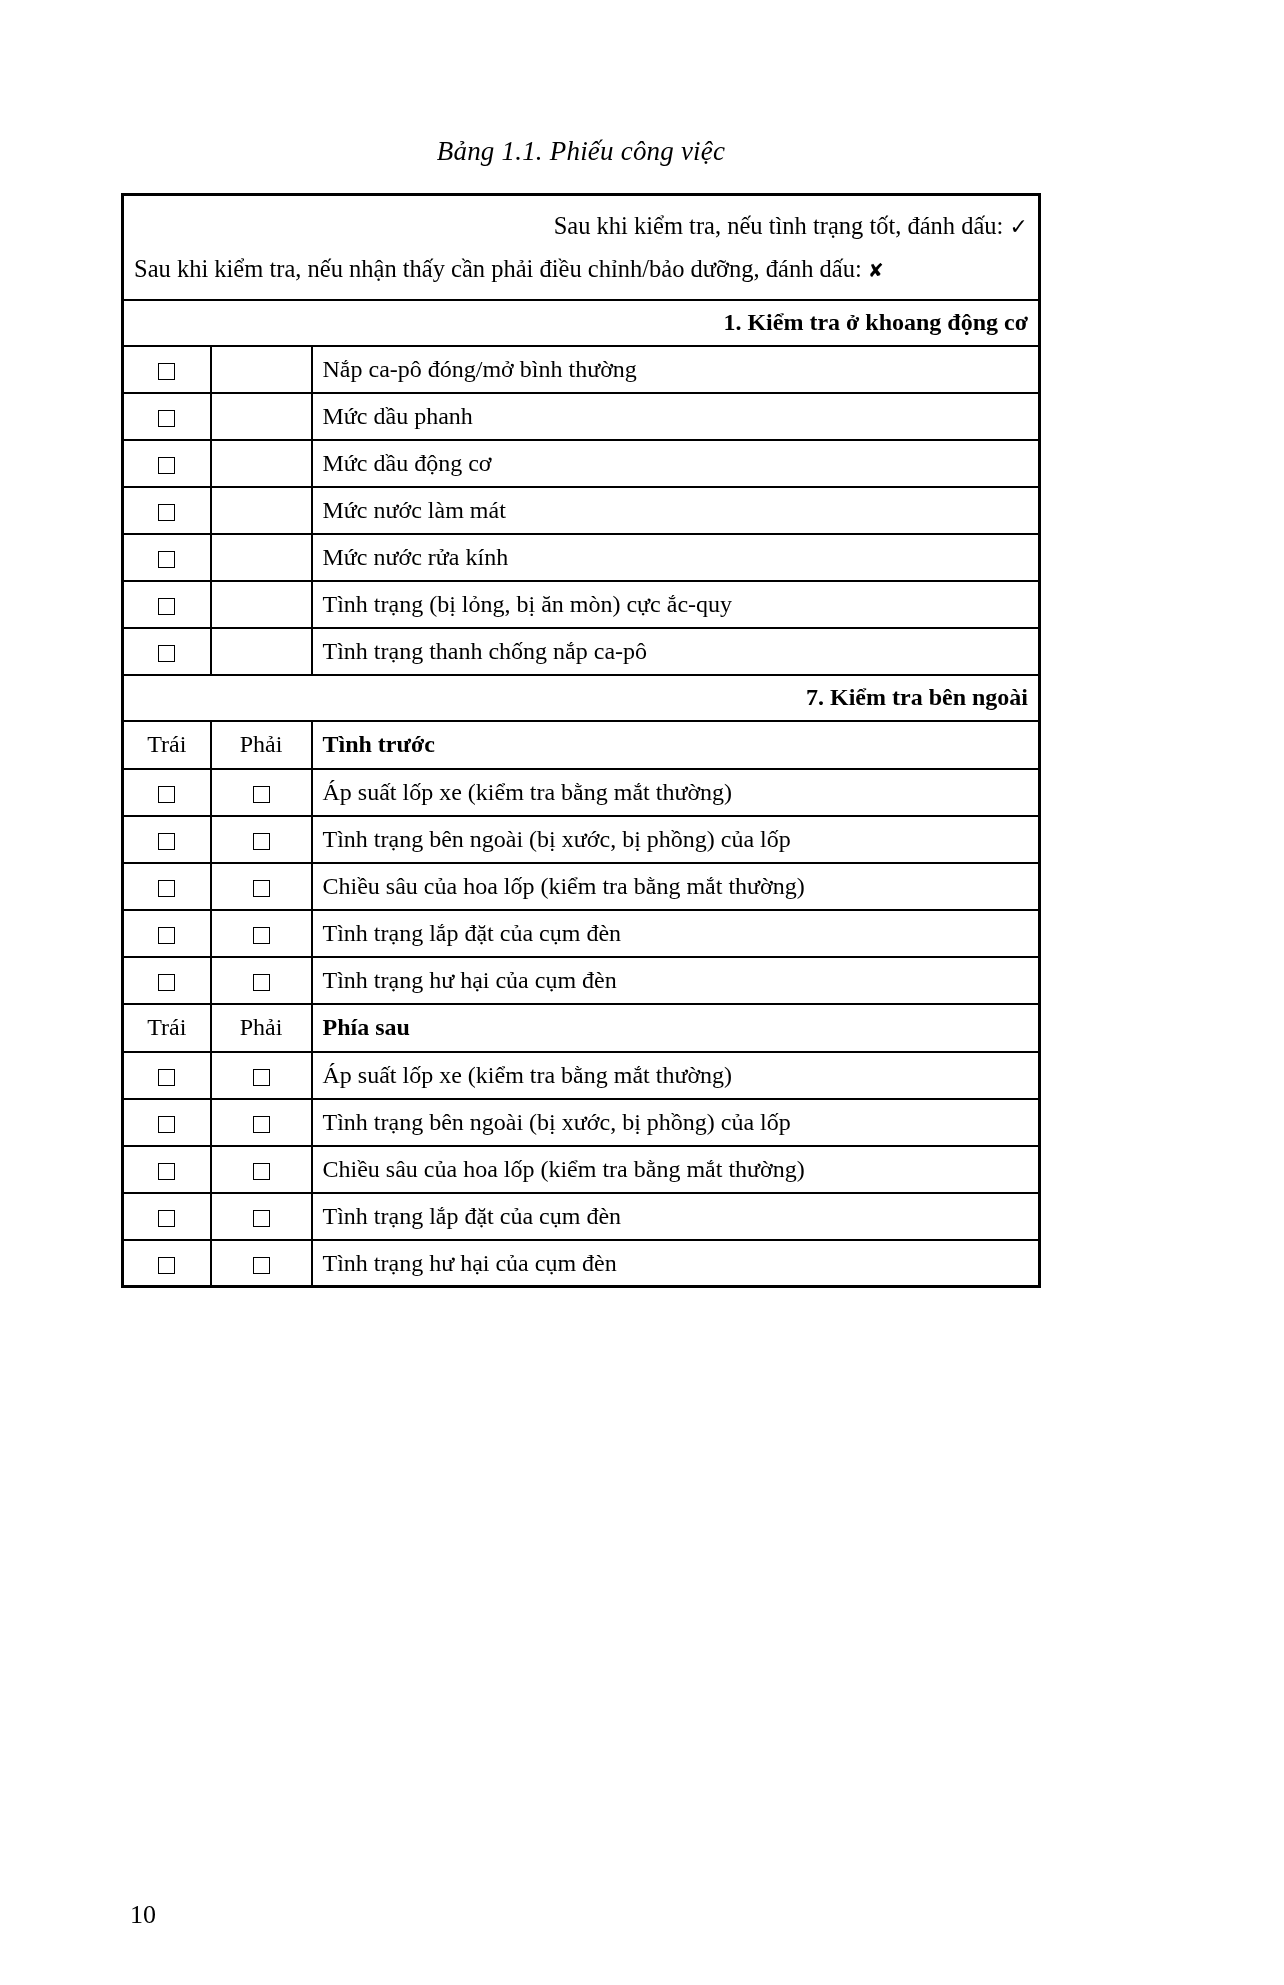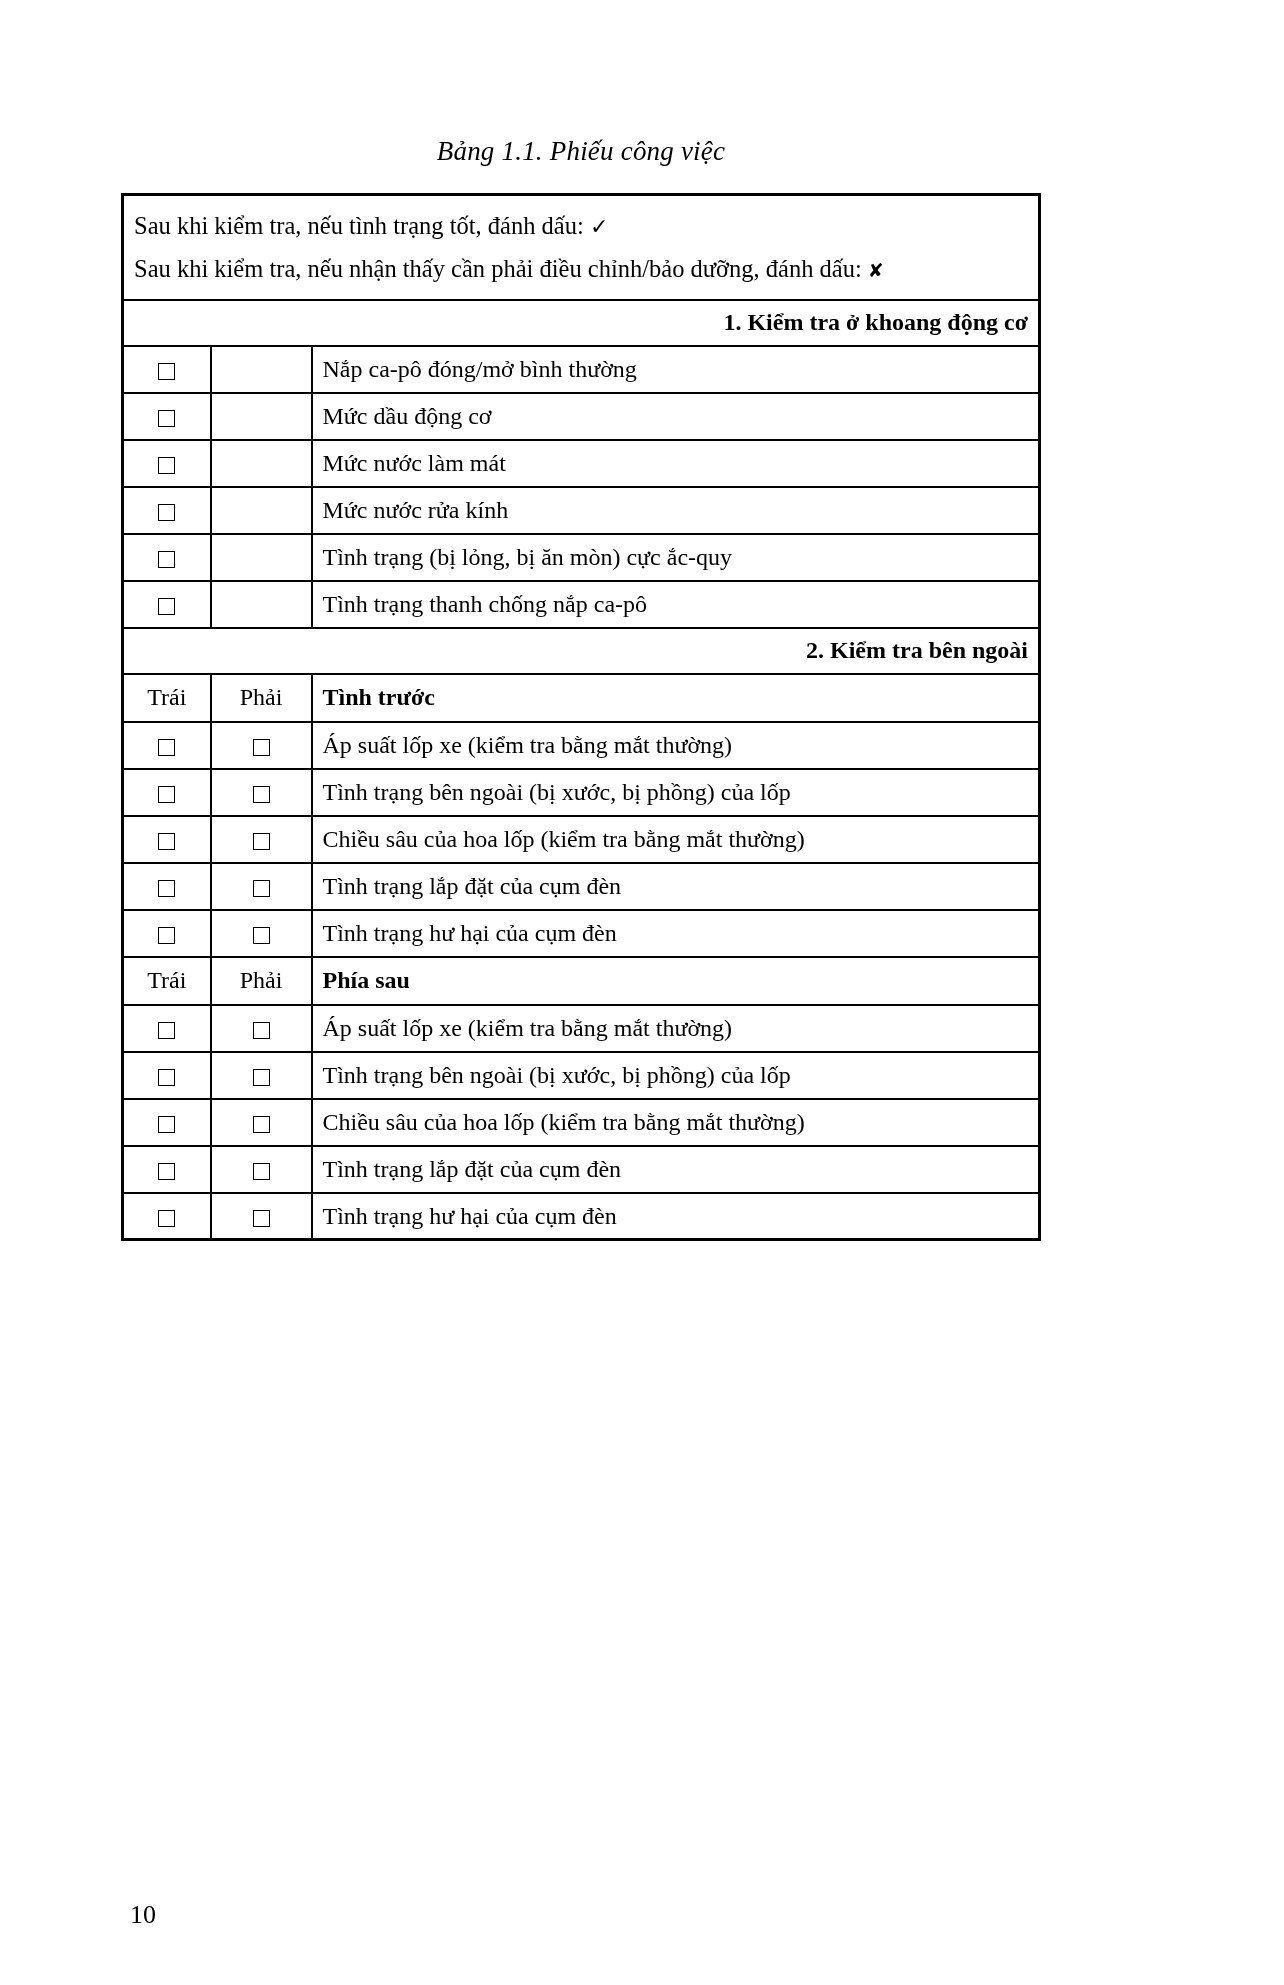--- a/index.html
+++ b/index.html
@@ -17,21 +17,21 @@
     margin: 0 0 26px 0; letter-spacing: 0.2px;
   }
   table.worksheet {
     border-collapse: collapse; width: 100%;
     table-layout: fixed; border: 3px solid #000;
   }
   .worksheet td { border: 2px solid #000; padding: 6px 10px; font-size: 24px; vertical-align: middle; }
   .col-cb1 { width: 88px; }
   .col-cb2 { width: 101px; }
   .notes-cell { padding: 12px 18px 14px 22px; }
-  .note { margin: 5px 0; font-size: 24.5px; line-height: 1.55; }
+  .note { margin: 5px 0; font-size: 24.5px; line-height: 1.55; text-align: right; }
   .note-justify { text-align: justify; }
   .mark-check { font-family: "DejaVu Sans", sans-serif; font-size: 22px; }
   .mark-cross { font-family: "DejaVu Sans", sans-serif; font-weight: bold; font-size: 19px; }
   .section-cell { font-weight: bold; font-size: 25px; padding: 8px 10px 8px 24px; height: 46px; text-align: right; }
   .cb-cell { text-align: center; height: 47px; }
   .checkbox {
     display: inline-block; width: 17px; height: 17px;
     border: 1.6px solid #000; background: #fff; vertical-align: middle;
     cursor: pointer;
   }
@@ -67,20 +67,25 @@
     </tr>
 
     <tr>
       <td class="cb-cell"><span class="checkbox"></span></td>
       <td class="cb-cell"></td>
       <td class="label-cell">Nắp ca-pô đóng/mở bình thường</td>
     </tr>
     <tr>
       <td class="cb-cell"><span class="checkbox"></span></td>
       <td class="cb-cell"></td>
+      <td class="label-cell">Mức dầu phanh</td>
+    </tr>
+    <tr>
+      <td class="cb-cell"><span class="checkbox"></span></td>
+      <td class="cb-cell"></td>
       <td class="label-cell">Mức dầu động cơ</td>
     </tr>
     <tr>
       <td class="cb-cell"><span class="checkbox"></span></td>
       <td class="cb-cell"></td>
       <td class="label-cell">Mức nước làm mát</td>
     </tr>
     <tr>
       <td class="cb-cell"><span class="checkbox"></span></td>
       <td class="cb-cell"></td>
@@ -91,21 +96,21 @@
       <td class="cb-cell"></td>
       <td class="label-cell">Tình trạng (bị lỏng, bị ăn mòn) cực ắc-quy</td>
     </tr>
     <tr>
       <td class="cb-cell"><span class="checkbox"></span></td>
       <td class="cb-cell"></td>
       <td class="label-cell">Tình trạng thanh chống nắp ca-pô</td>
     </tr>
 
     <tr>
-      <td colspan="3" class="section-cell">2. Kiểm tra bên ngoài</td>
+      <td colspan="3" class="section-cell">7. Kiểm tra bên ngoài</td>
     </tr>
 
     <tr>
       <td class="colhead-cell">Trái</td>
       <td class="colhead-cell">Phải</td>
       <td class="subtitle-cell">Tình trước</td>
     </tr>
 
     <tr>
       <td class="cb-cell"><span class="checkbox"></span></td>

